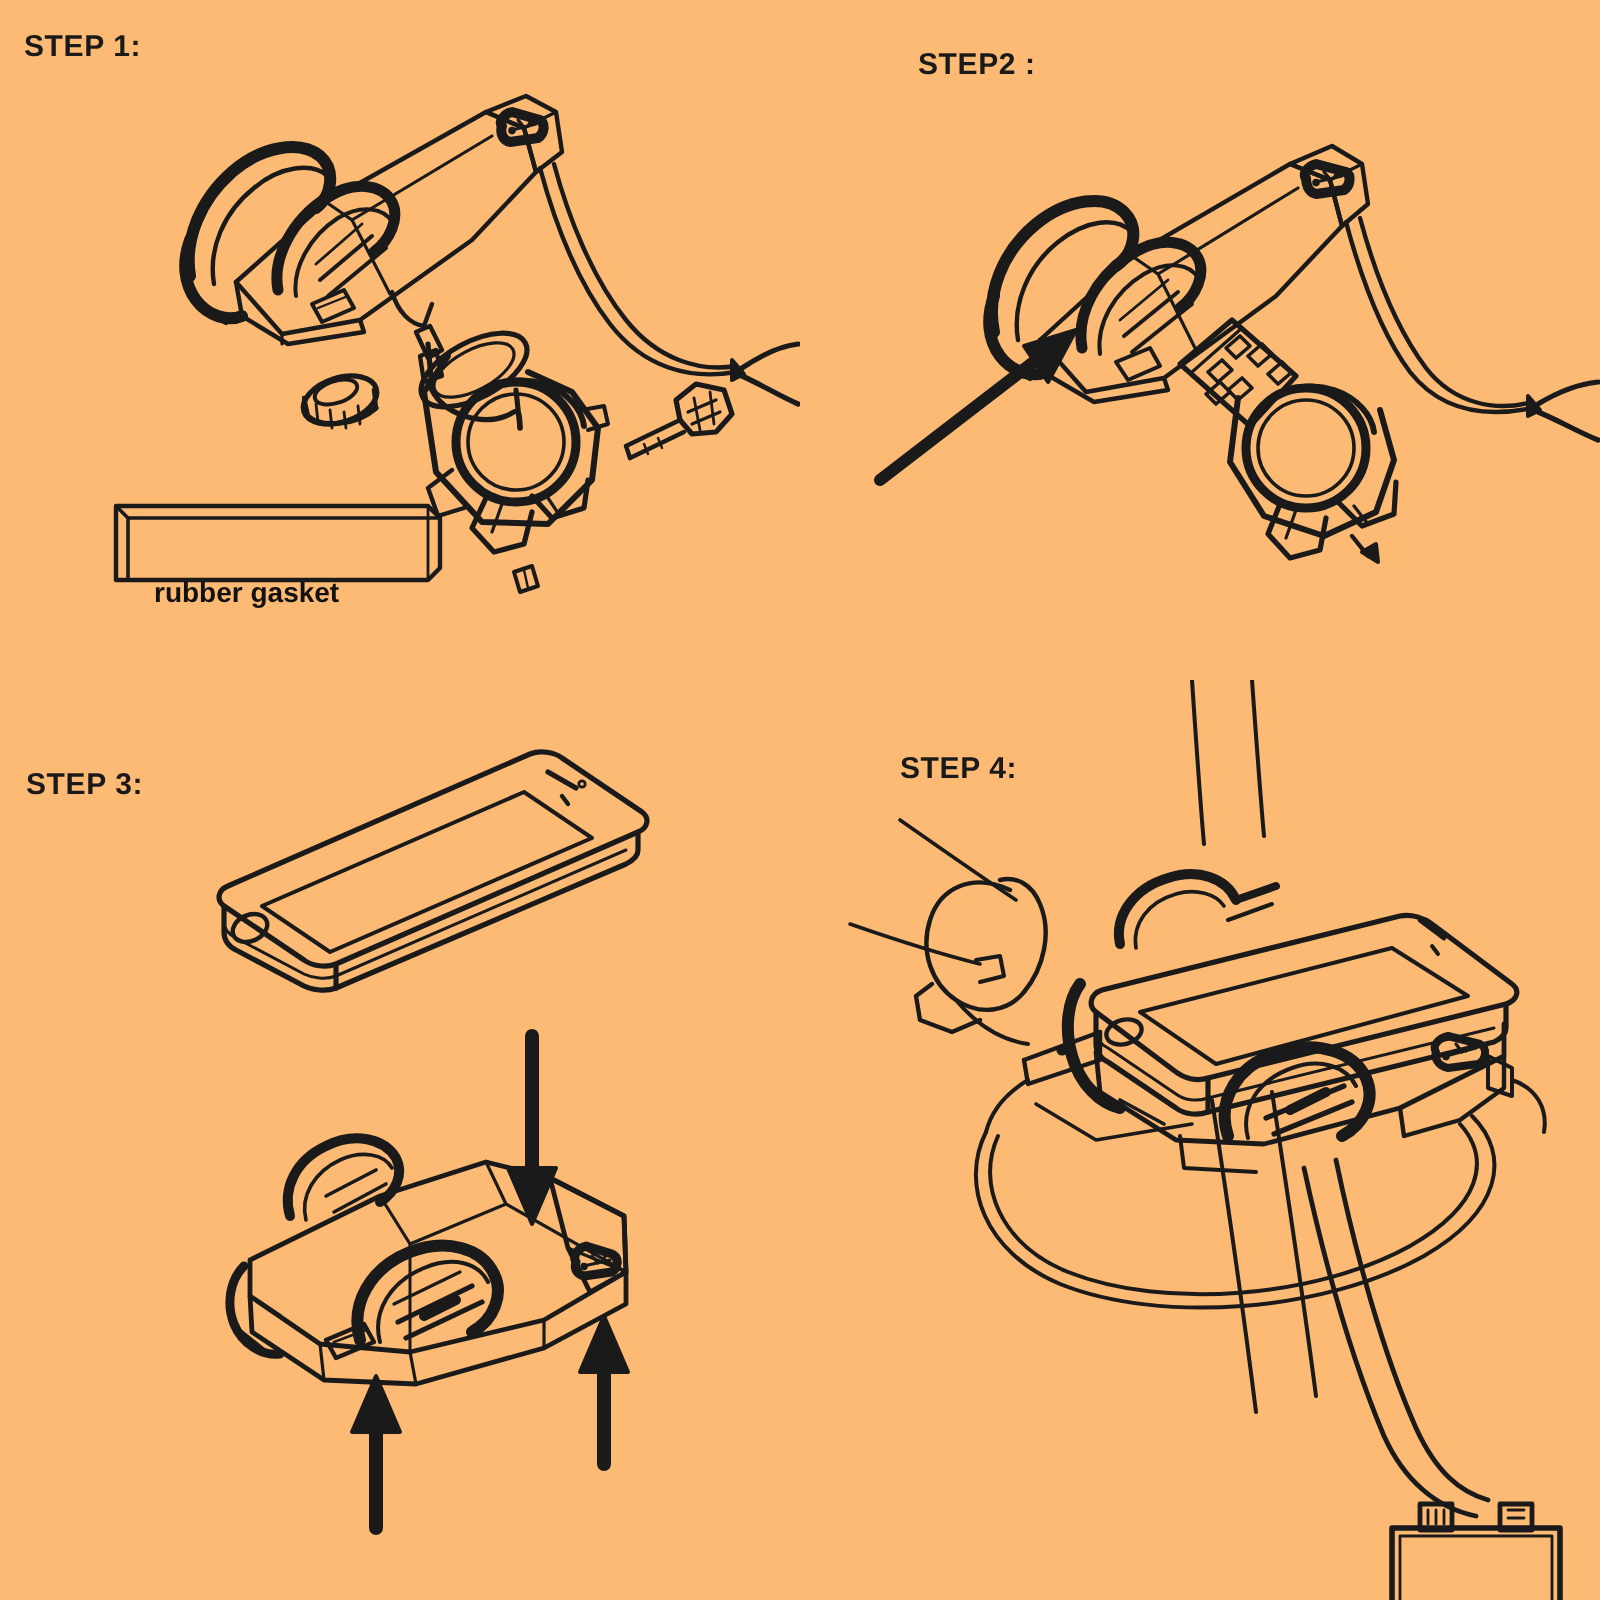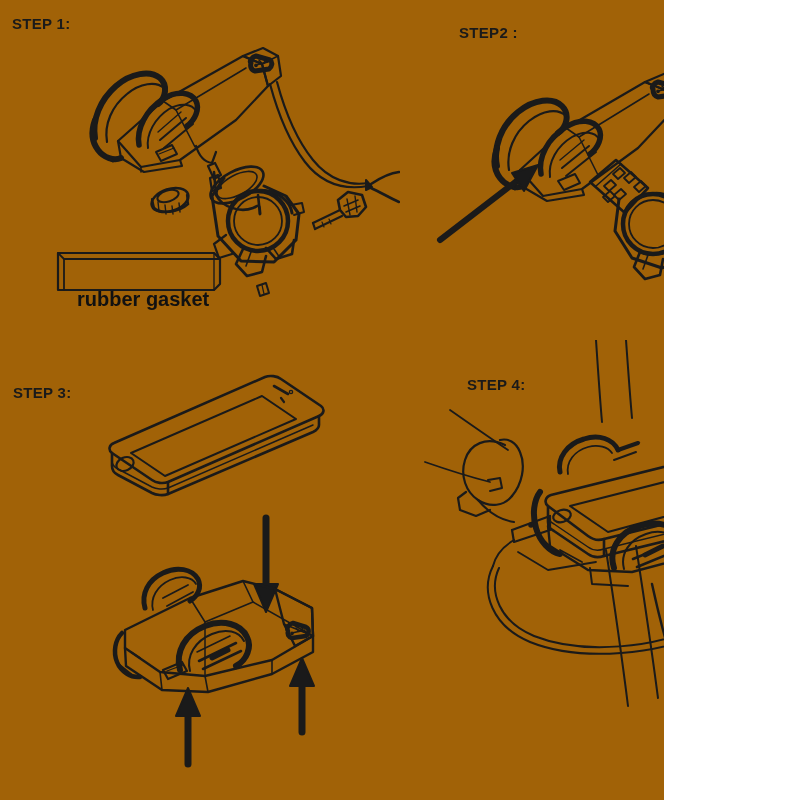--- a/index.html
+++ b/index.html
@@ -6,23 +6,23 @@
   html, body {
     margin: 0;
     padding: 0;
     background: #ffffff;
   }
   body {
     font-family: "Liberation Sans", sans-serif;
   }
   #sheet {
     position: relative;
-    width: 664px;
+    width: 800px;
     height: 800px;
-    background: #a16207;
+    background: #fdba74;
     overflow: hidden;
     text-decoration: underline;
   }
   .panel {
     position: absolute;
     box-sizing: border-box;
   }
   #panel-1 { left: 0;   top: 0;   width: 400px; height: 340px; }
   #panel-2 { left: 400px; top: 0;   width: 400px; height: 340px; }
   #panel-3 { left: 0;   top: 340px; width: 400px; height: 460px; }
@@ -32,25 +32,25 @@
     position: absolute;
     font-size: 15px;
     font-weight: bold;
     color: #1a1a1a;
     letter-spacing: 0.3px;
     white-space: nowrap;
   }
   #title-1 { left: 12px;  top: 15px; }
   #title-2 { left: 59px;  top: 24px; }
   #title-3 { left: 13px;  top: 44px; }
-  #title-4 { left: 67px;  top: 36px; }
+  #title-4 { left: 50px;  top: 36px; }
 
   .caption {
     position: absolute;
-    font-size: 20px;
+    font-size: 14px;
     font-weight: bold;
     color: #111111;
     white-space: nowrap;
   }
   #cap-gasket { left: 77px;  top: 288px; }
 
   .art {
     position: absolute;
     left: 0;
     top: 0;

